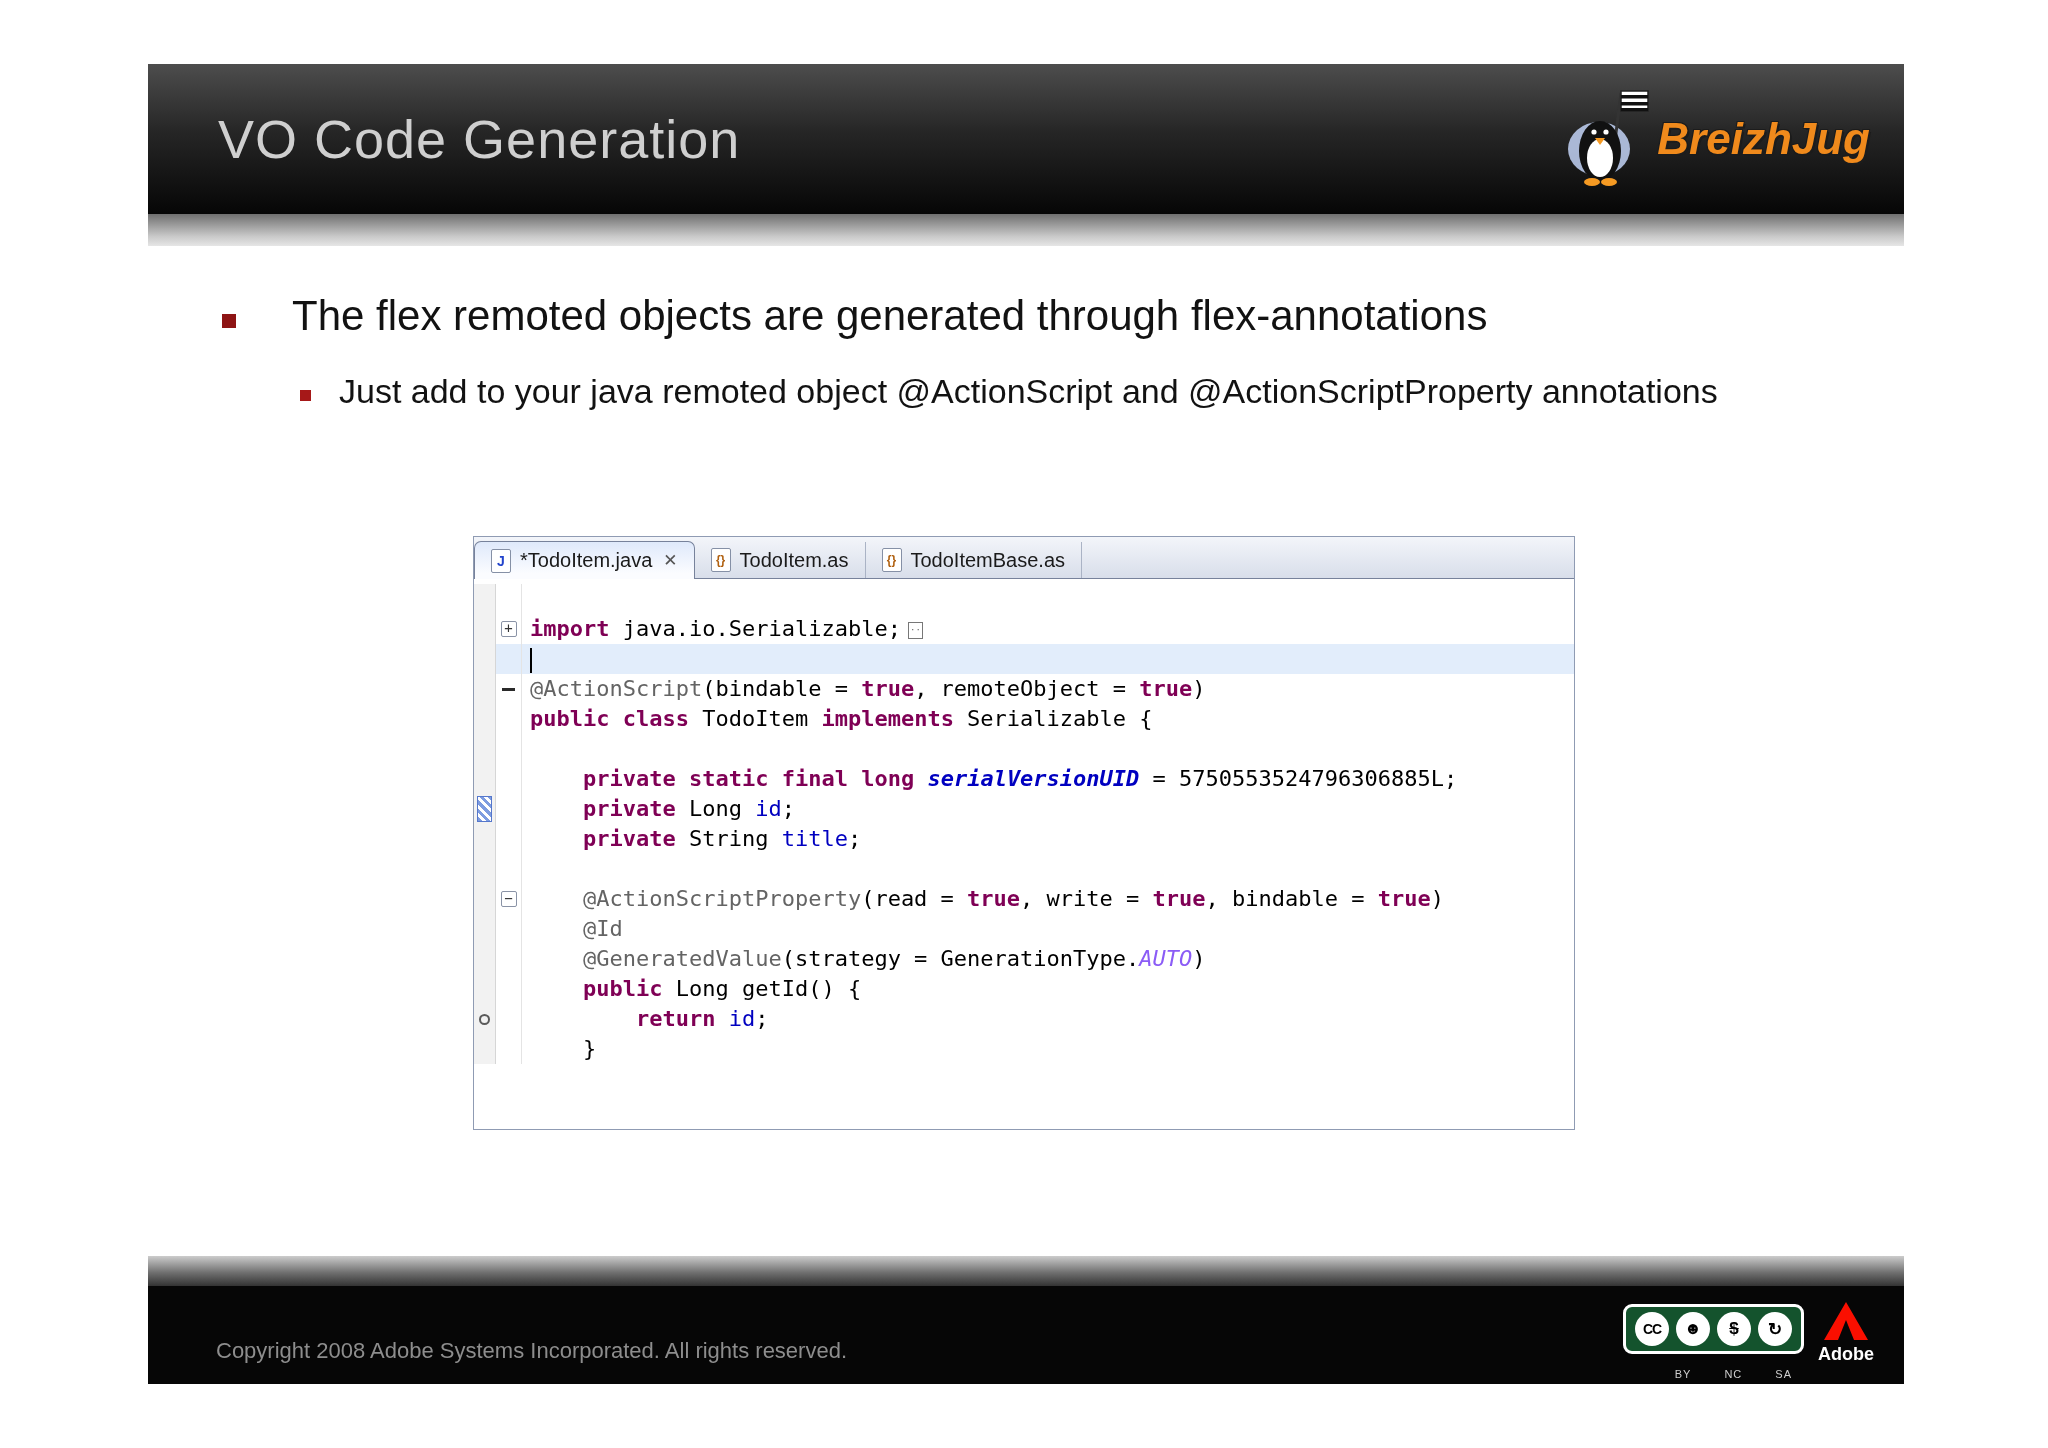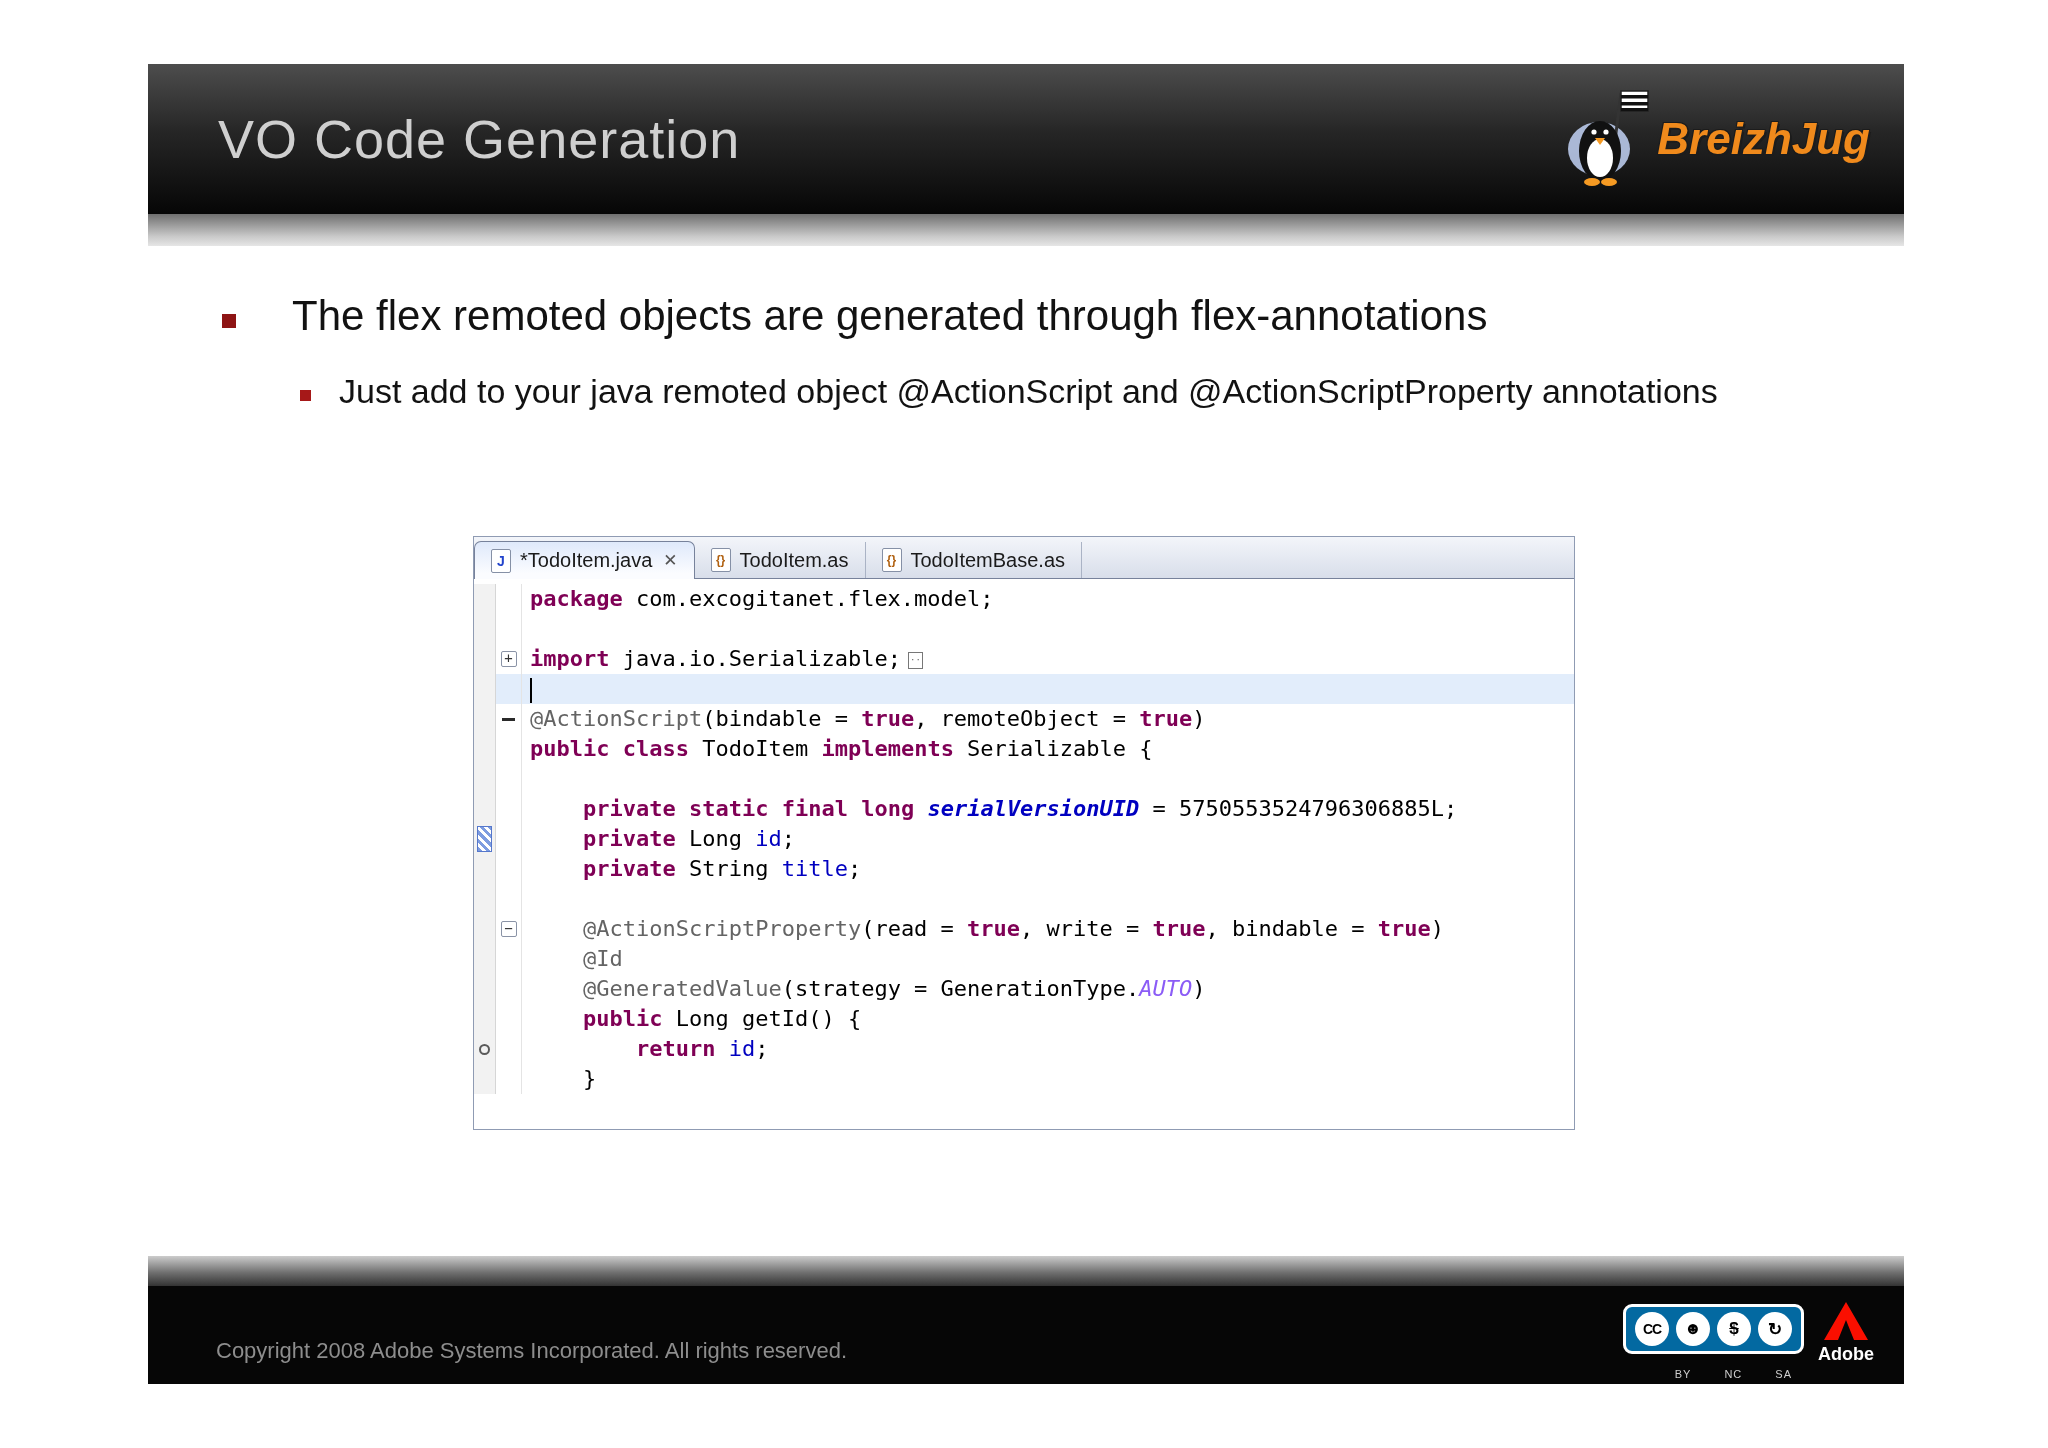--- a/index.html
+++ b/index.html
@@ -109,21 +109,21 @@
     background:linear-gradient(180deg,#cccccc 0%,#707070 55%,#333333 100%);
   }
   .footer {
     position:absolute; left:148px; top:1286px; width:1756px; height:98px; background:#060606;
   }
   .copyright {
     position:absolute; left:68px; bottom:20px; font-size:22px; color:#8d8d8d;
   }
   .cc-plate {
     position:absolute; right:100px; top:18px; display:flex; gap:7px; align-items:center;
-    border:3px solid #ffffff; border-radius:9px; padding:5px 9px; background:#0369a1;
+    border:3px solid #ffffff; border-radius:9px; padding:5px 9px; background:#14532d;
   }
   .cc-circle {
     width:34px; height:34px; border-radius:50%; background:#ffffff; color:#000;
     display:flex; align-items:center; justify-content:center;
     font-size:17px; font-weight:bold;
   }
   .cc-circle.small-text { font-size:14px; letter-spacing:-1px; }
   .cc-circle.strike { text-decoration:line-through; }
   .cc-labels {
     position:absolute; right:112px; top:82px; display:flex; gap:33px;
@@ -182,25 +182,20 @@
         </div>
         <div class="tab">
           <span class="ficon aicon">{}</span>
           <span class="tlabel">TodoItemBase.as</span>
         </div>
       </div>
     <div class="codearea" id="code">
         <div class="cl">
           <span class="mcol"></span>
           <span class="fcol"></span>
-          <span class="ltext"><span class="tk-k">package</span><span class="tk-t"> com.excogitanet.flex.model;</span></span>
-        </div>
-        <div class="cl">
-          <span class="mcol"></span>
-          <span class="fcol"></span>
           <span class="ltext"></span>
         </div>
         <div class="cl">
           <span class="mcol"></span>
           <span class="fcol">
             <span class="fold">+</span>
           </span>
           <span class="ltext"><span class="tk-k">import</span><span class="tk-t"> java.io.Serializable;</span><span class="foldbox">··</span></span>
         </div>
         <div class="cl hl">

